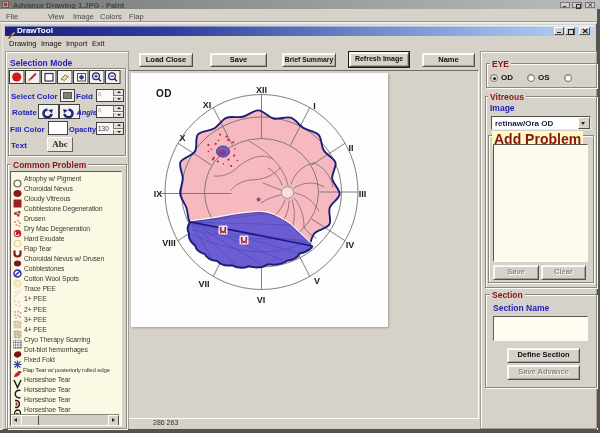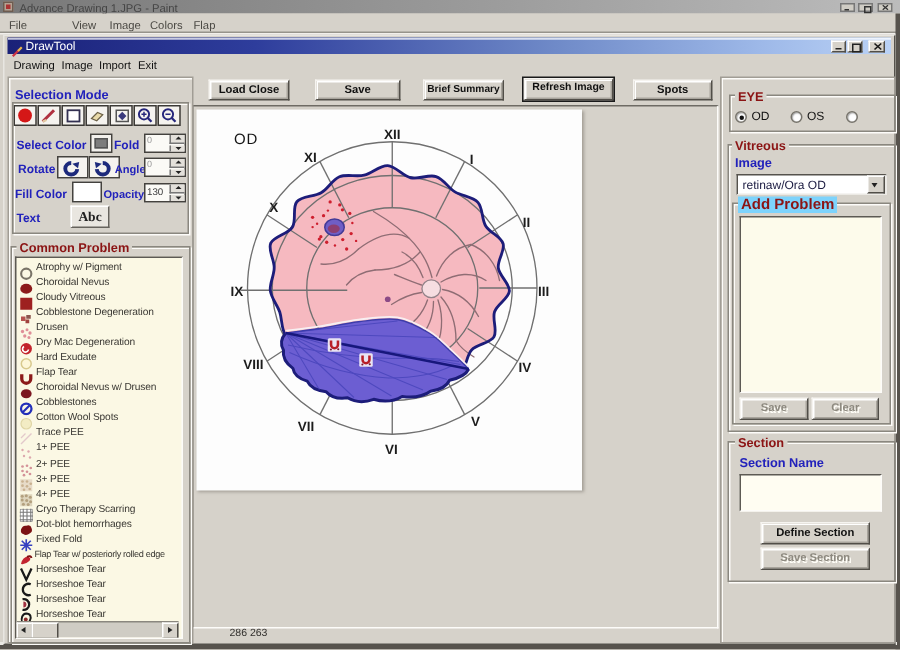--- a/index.html
+++ b/index.html
@@ -1,18 +1,18 @@
 <!DOCTYPE html>
 <html><head>
 <meta charset="utf-8">
 <style>
 html,body{margin:0;padding:0;}
 body{width:600px;height:433px;position:relative;overflow:hidden;background:#d6d2ca;font-family:"Liberation Sans",sans-serif;-webkit-font-smoothing:antialiased;}
 .abs{position:absolute;}
-.b{font-weight:normal;}
+.b{font-weight:bold;}
 .blue{color:#2222bb;font-weight:bold;white-space:nowrap;}
 .dred{color:#8b1414;font-weight:bold;}
 .btn{background:#d6d2ca;border:1px solid;border-color:#f6f4f0 #514e48 #514e48 #f6f4f0;box-shadow:inset 1px 1px 0 #fff, inset -1px -1px 0 #a8a49c;color:#111;font-weight:bold;text-align:center;white-space:nowrap;overflow:hidden;}
 .btn.dis{color:#8d897f;text-shadow:1px 1px 0 #fffef8;}
 </style>
 </head>
 <body>
 
 <div class="abs" style="left:0;top:0;width:600px;height:9px;background:linear-gradient(to right,#787878,#9c9c9c 55%,#bcbcbc);"></div>
 <div class="abs" style="left:2px;top:1px;width:7px;height:7px;background:#b5a293;border:1px solid #6d5c50;box-sizing:border-box;">
@@ -78,21 +78,21 @@
   <span class="abs" style="left:36px;top:2px;">Image</span>
   <span class="abs" style="left:61px;top:2px;">Import</span>
   <span class="abs" style="left:87px;top:2px;">Exit</span>
  </div>
 </div>
 
 <div class="abs btn" style="left:139px;top:53px;width:52px;height:12px;font-size:7.5px;line-height:11px;">Load Close</div>
 <div class="abs btn" style="left:210px;top:53px;width:55px;height:12px;font-size:7.5px;line-height:11px;">Save</div>
 <div class="abs btn" style="left:282px;top:53px;width:52px;height:12px;font-size:6.8px;line-height:11px;">Brief Summary</div>
 <div class="abs btn" style="left:349px;top:52px;width:58px;height:13px;font-size:7px;line-height:12px;outline:1.5px solid #1a1a1a;">Refresh Image</div>
-<div class="abs btn" style="left:422px;top:53px;width:51px;height:12px;font-size:7.5px;line-height:11px;">Spots</div>
+<div class="abs btn" style="left:422px;top:53px;width:51px;height:12px;font-size:7.5px;line-height:11px;">Name</div>
 
 <div class="abs" style="left:128px;top:70px;width:349px;height:347px;background:#d6d2ca;border:1px solid;border-color:#6e6b64 #fdfcf9 #fdfcf9 #6e6b64;"></div>
 <div class="abs" style="left:131px;top:73px;width:257px;height:254px;background:#fdfdfd;box-shadow:1px 1px 2px rgba(120,115,105,.55);"></div>
 <div class="abs b" style="left:156px;top:88px;font-size:10px;color:#151515;letter-spacing:.5px;">OD</div>
 <div class="abs" style="left:153px;top:419px;font-size:7px;color:#33312e;">286 263</div>
 
 <div class="abs" style="left:131px;top:73px;width:257px;height:254px;">
 <svg width="257" height="254" viewBox="0 0 257 254">
 <path d="M 127.5 37.4 C 132.7 37.7 137.4 44.3 142.8 45.5 C 148.2 46.7 154.8 43.1 159.7 44.7 C 164.7 46.3 167.7 52.1 172.3 54.9 C 177.0 57.8 184.2 58.1 187.6 61.9 C 191.0 65.6 190.0 73.0 192.8 77.6 C 195.6 82.2 202.9 84.7 204.4 89.4 C 205.8 94.1 200.5 100.4 201.2 105.7 C 201.9 111.0 209.0 116.2 208.6 121.1 C 208.2 125.9 200.5 129.7 198.7 134.8 C 197.0 139.9 200.8 147.3 198.3 151.6 C 195.7 155.9 187.2 156.3 183.4 160.3 C 179.7 164.3 180.0 172.9 175.7 175.7 C 171.4 178.4 163.0 175.1 157.7 176.8 C 152.5 178.6 149.0 185.3 144.0 186.1 C 138.9 186.9 133.1 181.3 127.5 181.7 C 121.9 182.1 115.5 189.3 110.6 188.3 C 105.6 187.3 102.8 178.0 97.7 175.8 C 92.6 173.6 84.1 177.7 79.8 175.1 C 75.4 172.5 75.1 164.4 71.7 160.2 C 68.3 156.1 61.9 154.4 59.2 150.2 C 56.5 146.0 57.1 139.9 55.5 135.0 C 53.8 130.1 49.8 125.7 49.2 120.8 C 48.6 115.8 51.8 110.8 51.8 105.5 C 51.9 100.2 47.5 93.6 49.5 89.1 C 51.6 84.6 61.0 83.1 63.9 78.5 C 66.8 73.9 63.7 65.3 66.9 61.5 C 70.1 57.6 78.4 58.3 83.1 55.5 C 87.8 52.8 90.5 46.8 95.3 44.8 C 100.1 42.9 106.5 45.0 111.8 43.8 C 117.2 42.5 122.3 37.1 127.5 37.4 Z" fill="#f6b9c0"></path>
 <g stroke="#707070" stroke-width="0.9" fill="none">
@@ -247,21 +247,21 @@
       <path d="M8.5 1.7 A4 3.8 0 1 0 12.5 5.8" fill="none" stroke="#1d2a7c" stroke-width="2.6"></path>
       <path d="M13.8 1 l-4.6 1.2 l3.8 3 z" fill="#1d2a7c"></path>
     </svg>
 </div>
 <div class="abs" style="left:59px;top:104px;width:19px;height:13px;background:#f5f3ef;border:1px solid #44423e;">
  <svg width="17" height="11">
       <path d="M8.5 1.7 A4 3.8 0 1 1 4.5 5.8" fill="none" stroke="#1d2a7c" stroke-width="2.6"></path>
       <path d="M3.2 1 l4.6 1.2 l-3.8 3 z" fill="#1d2a7c"></path>
     </svg>
 </div>
-<div class="abs blue" style="left:76.5px;top:108px;font-size:7.4px;">Angle</div>
+<div class="abs blue" style="left:76.5px;top:108px;font-size:7.4px;font-style:italic;">Angle</div>
 <div class="abs" style="left:96px;top:105px;width:26px;height:11px;background:#fbfaf6;border:1px solid #44423e;">
  <div class="abs" style="left:1px;top:1px;font-size:6px;color:#999;">0</div>
  <div class="abs" style="right:0;top:0;width:9px;height:4.5px;background:#e3e0da;border-left:1px solid #777;border-bottom:1px solid #777;">
       <div class="abs" style="left:2.5px;top:1px;width:0;height:0;border-left:2px solid transparent;border-right:2px solid transparent;border-bottom:2.5px solid #222;"></div>
     </div>
  <div class="abs" style="right:0;bottom:0;width:9px;height:4px;background:#e3e0da;border-left:1px solid #777;">
       <div class="abs" style="left:2.5px;top:1px;width:0;height:0;border-left:2px solid transparent;border-right:2px solid transparent;border-top:2.5px solid #222;"></div>
     </div>
 </div>
 <div class="abs blue" style="left:10px;top:125px;font-size:8px;">Fill Color</div>
@@ -453,23 +453,23 @@
 <div class="abs dred" style="left:488px;top:92px;font-size:8.5px;background:#d6d2ca;padding:0 2px;">Vitreous</div>
 <div class="abs blue" style="left:490px;top:103px;font-size:8.5px;">Image</div>
 <div class="abs" style="left:491px;top:116px;width:98px;height:12px;background:#fff;border:1px solid;border-color:#55524c #eceae5 #eceae5 #55524c;">
  <div class="abs b" style="left:3px;top:1.5px;font-size:8px;color:#1a1a40;white-space:nowrap;">retinaw/Ora OD</div>
  <div class="abs" style="right:0px;top:0px;width:10px;height:10px;background:#d6d2ca;border:1px solid;border-color:#fff #514e48 #514e48 #fff;">
       <div class="abs" style="left:2px;top:3.5px;width:0;height:0;border-left:2.8px solid transparent;border-right:2.8px solid transparent;border-top:3.2px solid #222;"></div>
     </div>
 </div>
 
 <div class="abs" style="left:488px;top:135px;width:104px;height:146px;border:1px solid #8a877f;box-shadow:inset 1px 1px 0 #fdfcf9,1px 1px 0 #fdfcf9;"></div>
-<div class="abs dred" style="left:492px;top:131px;font-size:10px;background:#7dd3fc;padding:0 2px;">Add Problem</div>
+<div class="abs dred" style="left:492px;top:131px;font-size:14px;background:#fef9c3;padding:0 2px;">Add Problem</div>
 <div class="abs" style="left:493px;top:144px;width:93px;height:116px;background:#fdfbeb;border:1px solid;border-color:#5d5a54 #fdfcf9 #fdfcf9 #5d5a54;"></div>
 <div class="abs btn dis" style="left:493px;top:265px;width:44px;height:13px;font-size:7.5px;line-height:12px;">Save</div>
 <div class="abs btn dis" style="left:541px;top:265px;width:43px;height:13px;font-size:7.5px;line-height:12px;">Clear</div>
 
 <div class="abs" style="left:485px;top:294px;width:110px;height:92px;border:1px solid #8a877f;box-shadow:inset 1px 1px 0 #fdfcf9,1px 1px 0 #fdfcf9;"></div>
 <div class="abs dred" style="left:490px;top:290px;font-size:8.5px;background:#d6d2ca;padding:0 2px;">Section</div>
 <div class="abs blue" style="left:493px;top:303px;font-size:8.5px;">Section Name</div>
 <div class="abs" style="left:493px;top:316px;width:93px;height:23px;background:#fffdf2;border:1px solid;border-color:#5d5a54 #fdfcf9 #fdfcf9 #5d5a54;"></div>
 <div class="abs btn" style="left:507px;top:348px;width:71px;height:13px;font-size:7.5px;line-height:12px;">Define Section</div>
-<div class="abs btn dis" style="left:507px;top:365px;width:71px;height:13px;font-size:7.5px;line-height:12px;">Save Section</div>
+<div class="abs btn dis" style="left:507px;top:365px;width:71px;height:13px;font-size:7.5px;line-height:12px;">Save Advance</div>
 
 </body></html>

